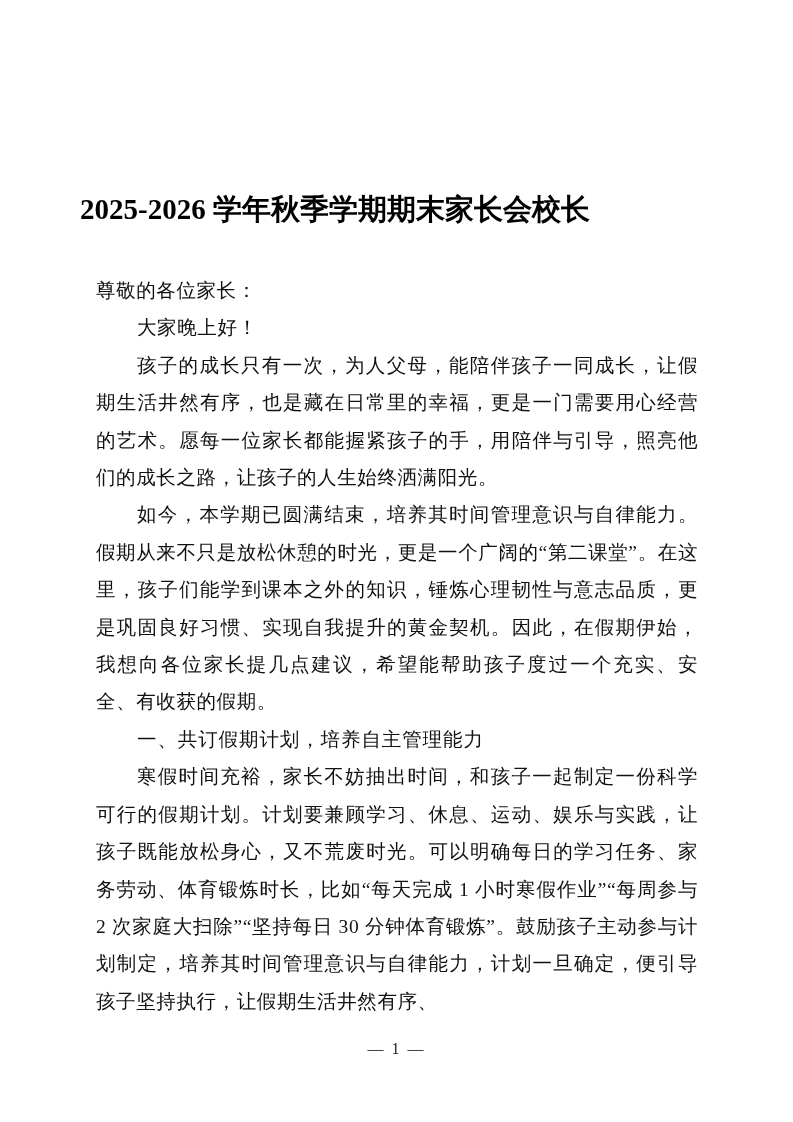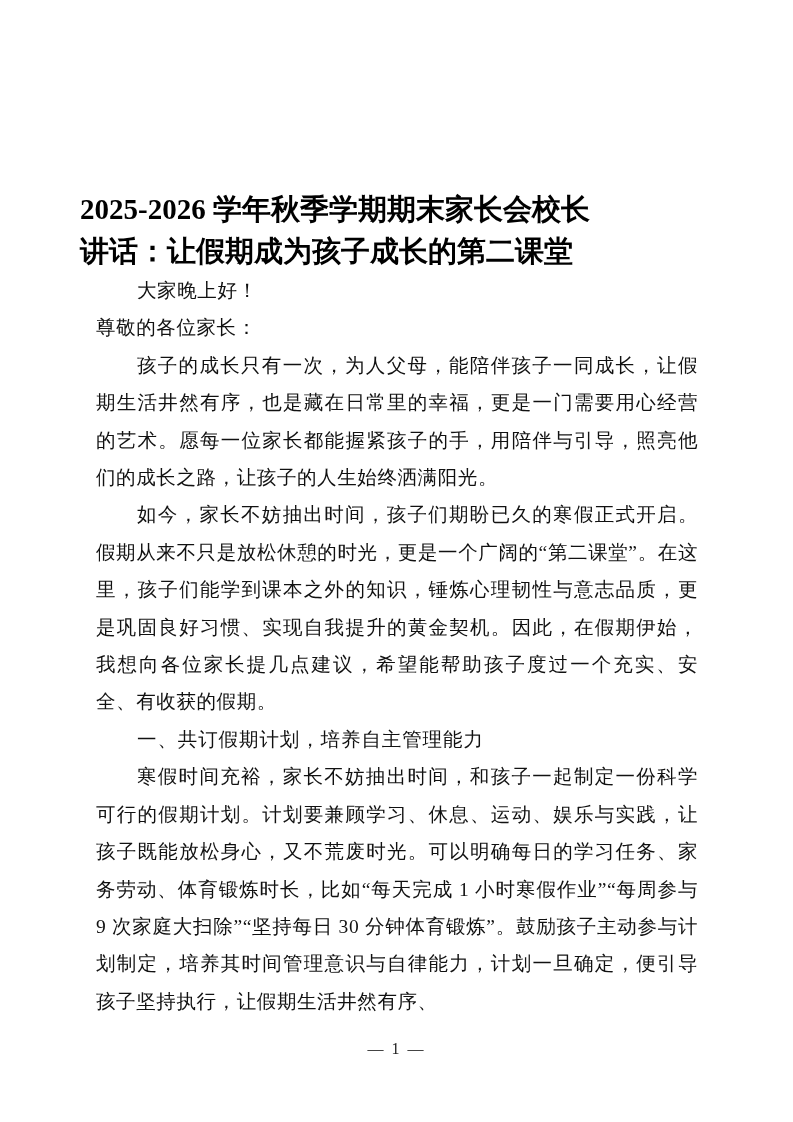--- a/index.html
+++ b/index.html
@@ -82,26 +82,26 @@
     font-size: 16px;
     color: #222222;
     letter-spacing: 2px;
   }
 </style>
 </head>
 <body>
 
 <div class="page">
 
-  <div class="doc-title"><span>2025-2026 学年秋季学期期末家长会校长</span><br><span>讲话：让假期成为孩子成长的第二课堂</span></div>
+  <div class="doc-title"><span>2025-2026 学年秋季学期期末家长会校长</span><br></div>
 
   <div class="body-block">
+    <p class="para">尊敬的各位家长：</p>
     <p class="para indent">大家晚上好！</p>
-    <p class="para">尊敬的各位家长：</p>
     <p class="para indent">孩子的成长只有一次，为人父母，能陪伴孩子一同成长，让假期生活井然有序，也是藏在日常里的幸福，更是一门需要用心经营的艺术。愿每一位家长都能握紧孩子的手，用陪伴与引导，照亮他们的成长之路，让孩子的人生始终洒满阳光。</p>
-    <p class="para indent">如今，家长不妨抽出时间，孩子们期盼已久的寒假正式开启。假期从来不只是放松休憩的时光，更是一个广阔的“第二课堂”。在这里，孩子们能学到课本之外的知识，锤炼心理韧性与意志品质，更是巩固良好习惯、实现自我提升的黄金契机。因此，在假期伊始，我想向各位家长提几点建议，希望能帮助孩子度过一个充实、安全、有收获的假期。</p>
+    <p class="para indent">如今，本学期已圆满结束，培养其时间管理意识与自律能力。假期从来不只是放松休憩的时光，更是一个广阔的“第二课堂”。在这里，孩子们能学到课本之外的知识，锤炼心理韧性与意志品质，更是巩固良好习惯、实现自我提升的黄金契机。因此，在假期伊始，我想向各位家长提几点建议，希望能帮助孩子度过一个充实、安全、有收获的假期。</p>
     <p class="para heading">一、共订假期计划，培养自主管理能力</p>
-    <p class="para indent">寒假时间充裕，家长不妨抽出时间，和孩子一起制定一份科学可行的假期计划。计划要兼顾学习、休息、运动、娱乐与实践，让孩子既能放松身心，又不荒废时光。可以明确每日的学习任务、家务劳动、体育锻炼时长，比如“每天完成 1 小时寒假作业”“每周参与 9 次家庭大扫除”“坚持每日 30 分钟体育锻炼”。鼓励孩子主动参与计划制定，培养其时间管理意识与自律能力，计划一旦确定，便引导孩子坚持执行，让假期生活井然有序、</p>
+    <p class="para indent">寒假时间充裕，家长不妨抽出时间，和孩子一起制定一份科学可行的假期计划。计划要兼顾学习、休息、运动、娱乐与实践，让孩子既能放松身心，又不荒废时光。可以明确每日的学习任务、家务劳动、体育锻炼时长，比如“每天完成 1 小时寒假作业”“每周参与 2 次家庭大扫除”“坚持每日 30 分钟体育锻炼”。鼓励孩子主动参与计划制定，培养其时间管理意识与自律能力，计划一旦确定，便引导孩子坚持执行，让假期生活井然有序、</p>
   </div>
 
   <div class="footer">— 1 —</div>
 
 </div>
 
 </body></html>

